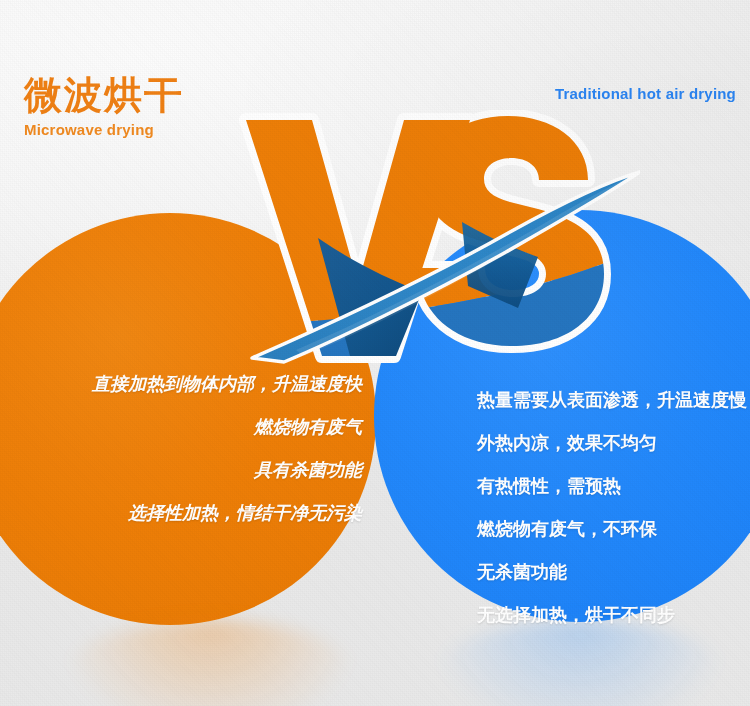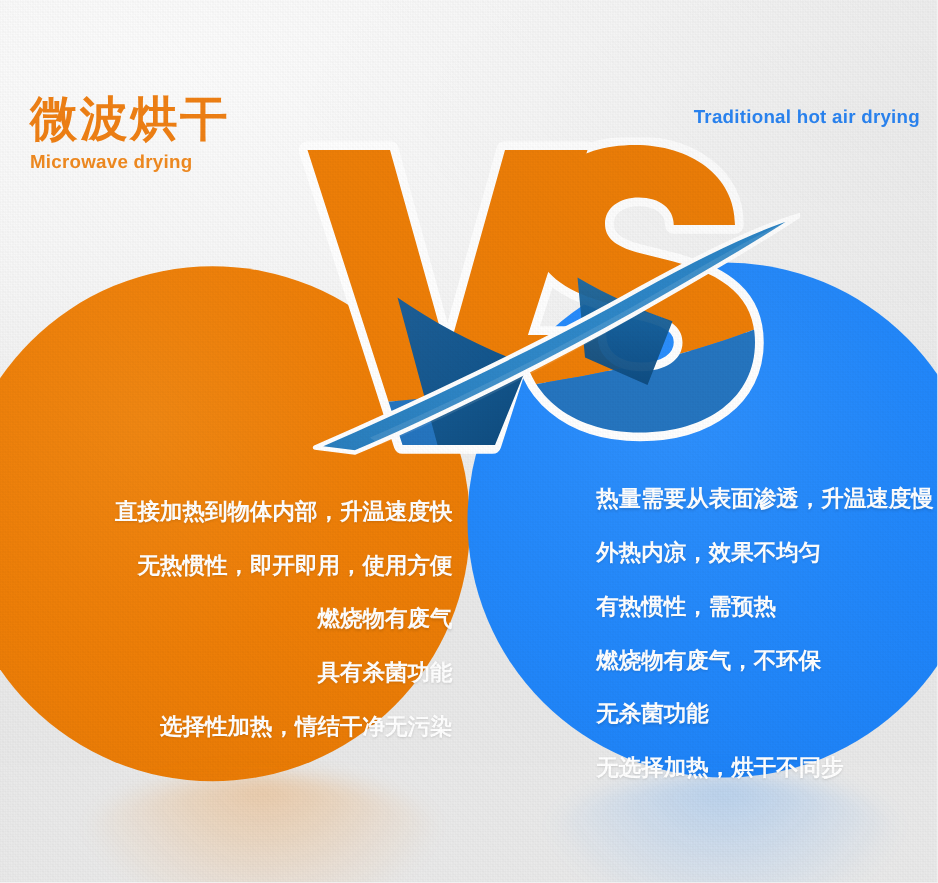--- a/index.html
+++ b/index.html
@@ -71,21 +71,21 @@
   #vs-art{position:absolute;left:200px;top:110px;width:440px;height:260px;}
   #vs-art svg{display:block;width:440px;height:260px;}
 
   
   .list{position:absolute;color:#ffffff;font-weight:bold;}
   .list li{
     list-style:none;margin:0;padding:0;
     font-size:18px;line-height:43px;white-space:nowrap;
     text-shadow:0 1px 2px rgba(0,0,0,.13);
   }
-  #list-left{left:0;top:372px;width:322px;text-align:right;}
+  #list-left{left:0;top:346px;width:322px;text-align:right;font-style:italic;}
   #list-right{left:437px;top:362px;width:310px;text-align:left;}
 </style>
 </head>
 <body>
 
 <div id="stage">
 
   <div class="disc" id="disc-orange"></div>
   <div class="disc" id="disc-blue"></div>
   <div class="reflection" id="refl-orange"></div>
@@ -169,21 +169,20 @@
                C410,82 366,108 306,142
                C228,186 132,232 84,252 Z" fill="url(#gradSwoosh)" stroke="#ffffff" stroke-width="3.5" stroke-linejoin="round"></path>
 
       <path d="M96,240 C180,204 280,152 360,104 C392,86 418,72 436,64
                C412,80 372,104 320,136 C240,184 150,228 104,246 Z" fill="#ffffff" opacity="0.10"></path>
     </svg>
   </div>
 
   <ul class="list" id="list-left">
     <li>直接加热到物体内部，升温速度快</li>
-    <li>无热惯性，即开即用，使用方便</li>
     <li>燃烧物有废气</li>
     <li>具有杀菌功能</li>
     <li>选择性加热，情结干净无污染</li>
   </ul>
 
   <ul class="list" id="list-right">
     <li>热量需要从表面渗透，升温速度慢</li>
     <li>外热内凉，效果不均匀</li>
     <li>有热惯性，需预热</li>
     <li>燃烧物有废气，不环保</li>

